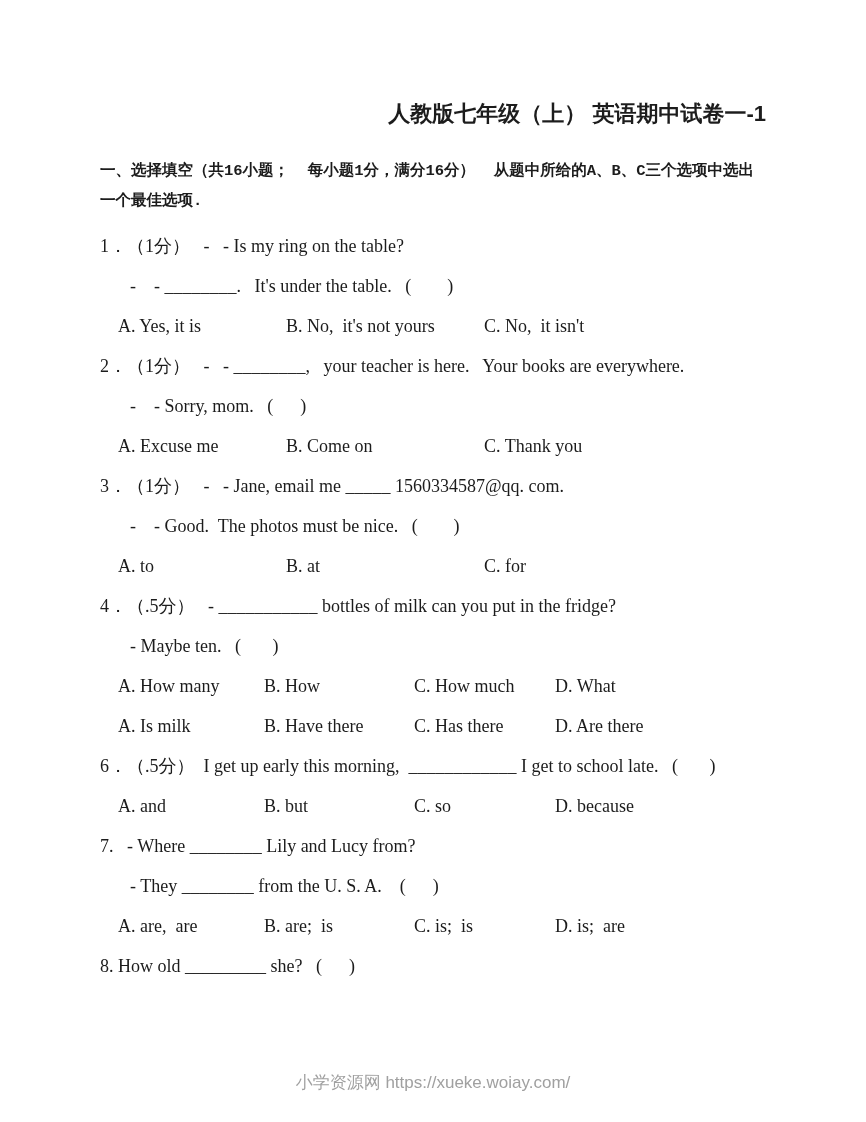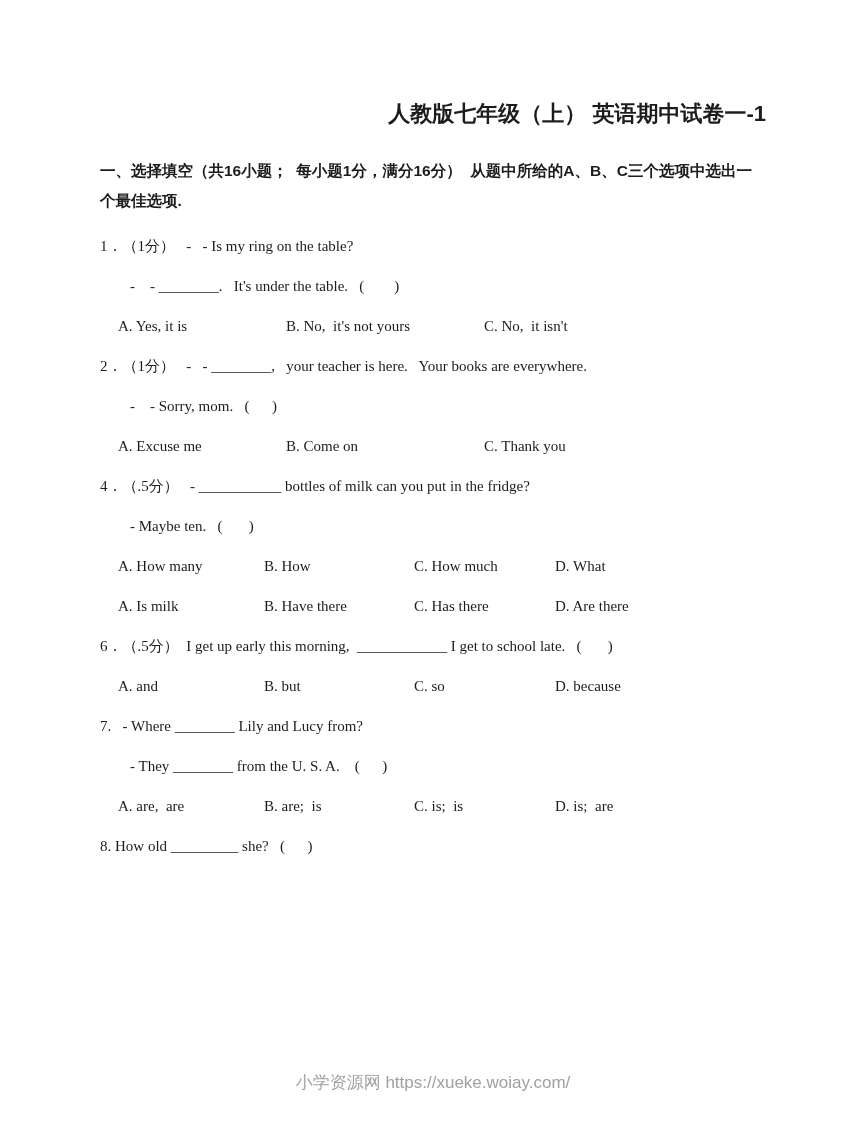--- a/index.html
+++ b/index.html
@@ -22,29 +22,29 @@
     margin: 0;
     text-align: right;
     font-family: "Liberation Sans", "DejaVu Sans", sans-serif;
     font-size: 22px;
     font-weight: 700;
     line-height: 28px;
     white-space: pre-wrap;
   }
   .section-header {
     margin: 28px 0 0 0;
-    font-family: Liberation Sans, sans-serif;
+    font-family: Liberation Mono, monospace;
     font-size: 15.5px;
     font-weight: 700;
     line-height: 30px;
     white-space: pre-wrap;
   }
   .questions {
     margin-top: 22px;
-    font-size: 15px;
+    font-size: 18px;
   }
   .q-line {
     white-space: pre-wrap;
     line-height: 16px;
     margin-bottom: 24px;
   }
   .q-line.indent {
     padding-left: 30px;
   }
   .q-options {
@@ -79,20 +79,25 @@
         <div class="q-line indent">-    - ________.   It's under the table.   (        )</div>
         <div class="q-options cols-3"><span class="opt">A. Yes, it is</span><span class="opt">B. No,  it's not yours</span><span class="opt">C. No,  it isn't</span></div>
       </div>
 
   <div class="question">
         <div class="q-line">2．（1分）   -   - ________,   your teacher is here.   Your books are everywhere.</div>
         <div class="q-line indent">-    - Sorry, mom.   (      )</div>
         <div class="q-options cols-3"><span class="opt">A. Excuse me</span><span class="opt">B. Come on</span><span class="opt">C. Thank you</span></div>
       </div>
 
+  <div class="question">
+        <div class="q-line">3．（1分）   -   - Jane, email me _____ 1560334587@qq. com.</div>
+        <div class="q-line indent">-    - Good.  The photos must be nice.   (        )</div>
+        <div class="q-options cols-3"><span class="opt">A. to</span><span class="opt">B. at</span><span class="opt">C. for</span></div>
+      </div>
 
   <div class="question">
         <div class="q-line">4．（.5分）   - ___________ bottles of milk can you put in the fridge?</div>
         <div class="q-line indent">- Maybe ten.   (       )</div>
         <div class="q-options cols-4"><span class="opt">A. How many</span><span class="opt">B. How</span><span class="opt">C. How much</span><span class="opt">D. What</span></div>
       </div>
 
   <div class="question">
         <div class="q-options cols-4"><span class="opt">A. Is milk</span><span class="opt">B. Have there</span><span class="opt">C. Has there</span><span class="opt">D. Are there</span></div>
       </div>

